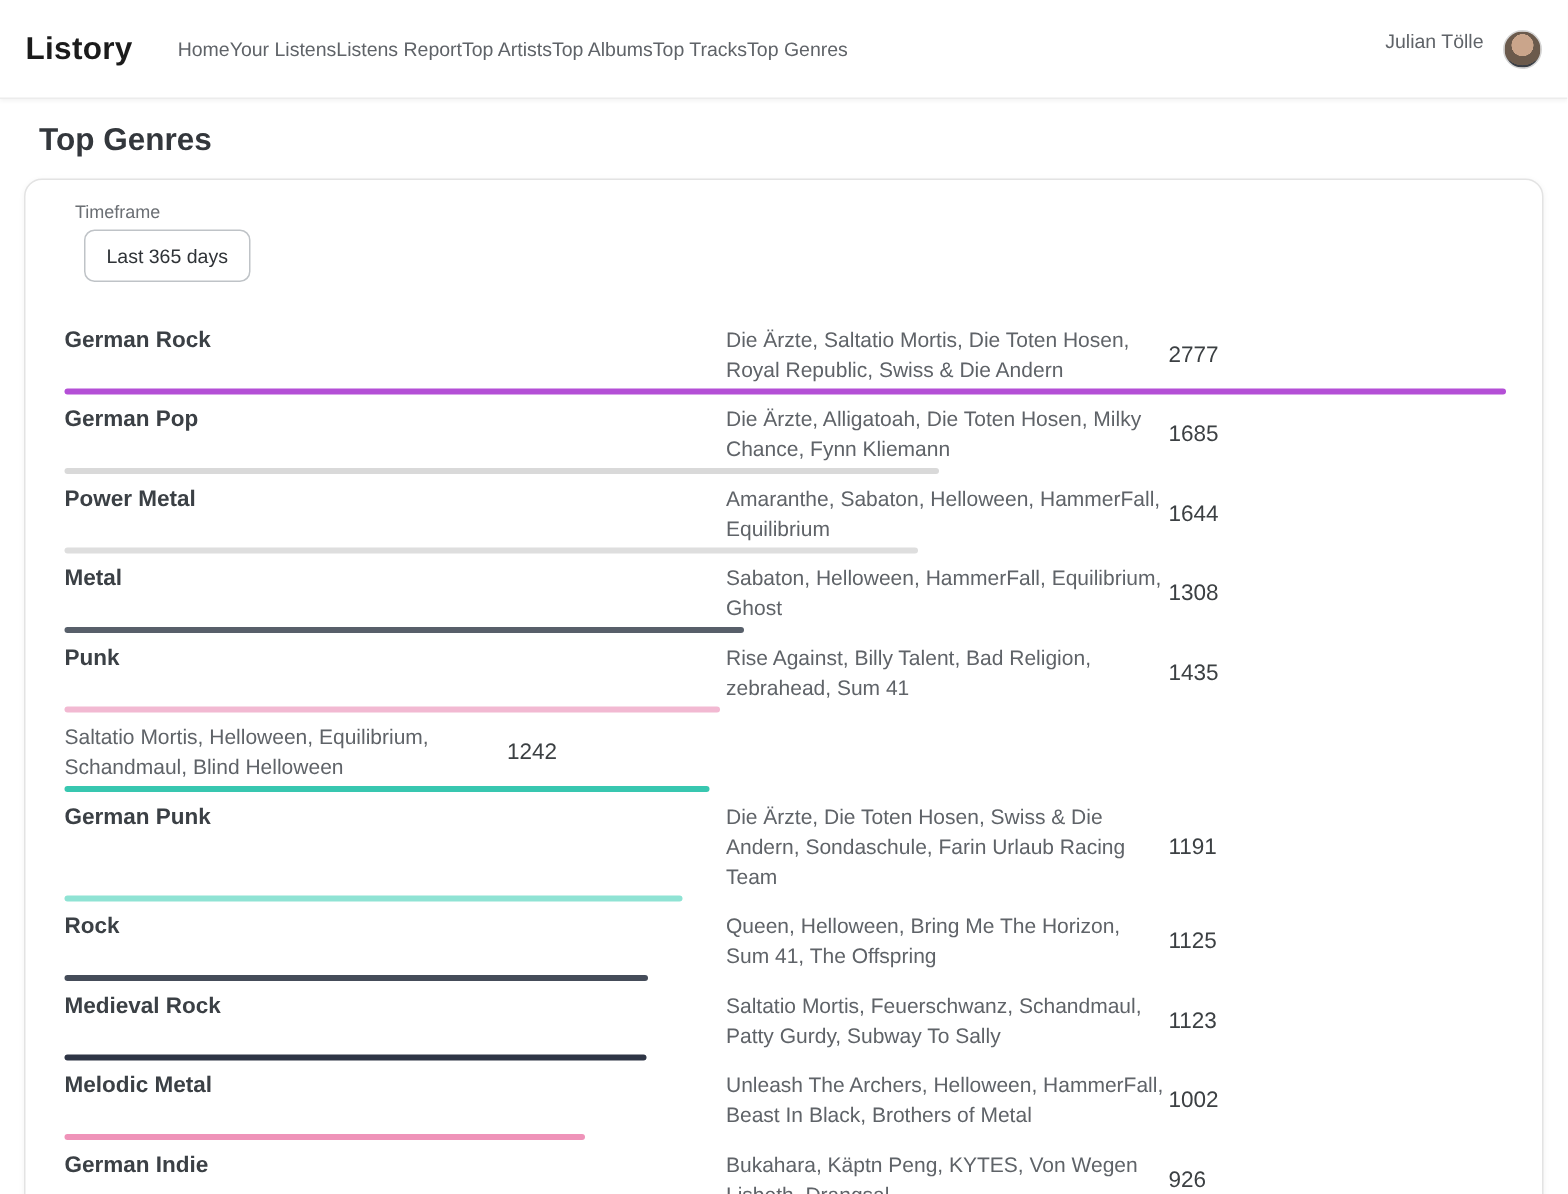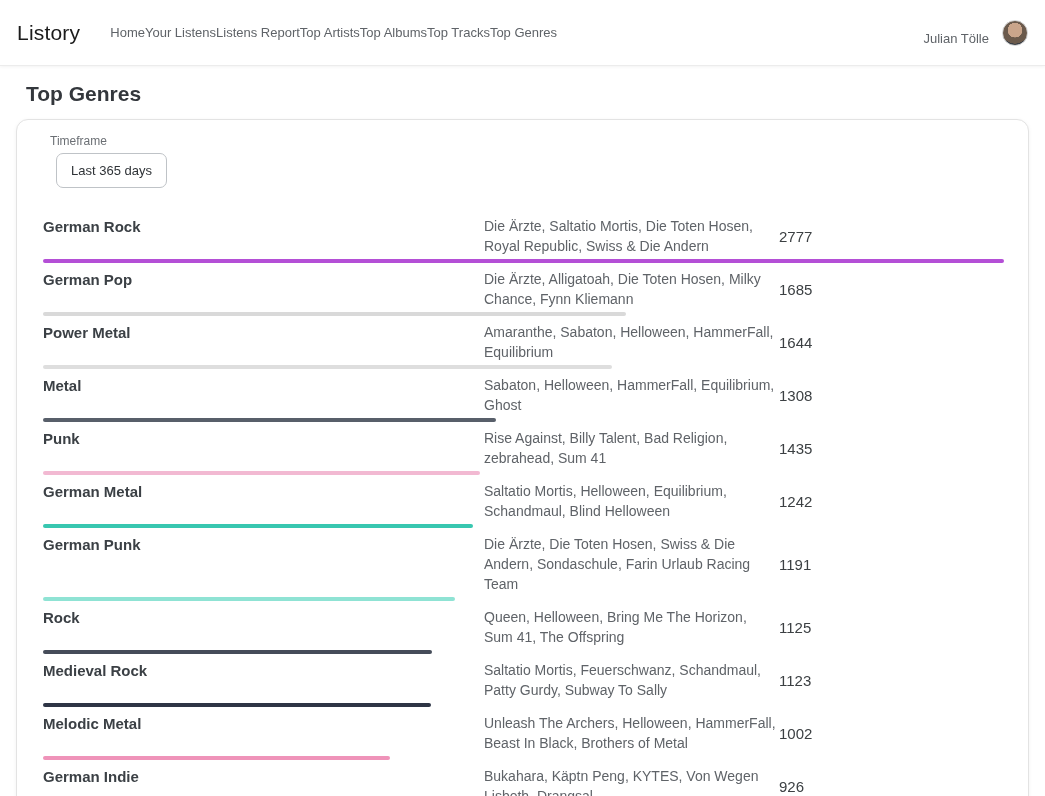--- a/index.html
+++ b/index.html
@@ -2,25 +2,25 @@
 <html><head>
 <meta charset="utf-8">
 <style>
   * { margin:0; padding:0; box-sizing:border-box; }
   html,body { width:1045px; height:796px; overflow:hidden; background:#ffffff;
     font-family:"Liberation Sans", sans-serif; color:#3c4043; }
 
   
   .navbar { display:flex; align-items:center; height:66px; padding:0 17px;
     border-bottom:1px solid #ececec; box-shadow:0 1px 3px rgba(0,0,0,.05); background:#fff; }
-  .brand { font-size:21px; font-weight:normal; color:#1b1b1b; margin-right:30px;
+  .brand { font-size:21px; font-weight:bold; color:#1b1b1b; margin-right:30px;
     letter-spacing:.2px; cursor:pointer; }
   .nav-links { display:flex; align-items:center; }
   .nav-link { font-size:13px; color:#5f6368; cursor:pointer; white-space:nowrap; }
-  .nav-right { margin-left:auto; display:flex; align-items:flex-end; gap:13px; }
+  .nav-right { margin-left:auto; display:flex; align-items:flex-start; gap:13px; }
   .user-name { font-size:13px; color:#5f6368; cursor:pointer; }
   .avatar { width:26px; height:26px; border-radius:50%; cursor:pointer;
     background:radial-gradient(circle at 50% 38%, #caa58b 0 38%, #6b5a4c 39% 70%, #3a3f46 71%);
     border:1px solid #d5d5d5; }
 
   
   .page-title { font-size:21px; font-weight:bold; color:#33373c; margin:16px 0 13px 26px; }
 
   .card { margin:0 16px; border:1px solid #e3e3e3; border-radius:12px; background:#fff;
     box-shadow:0 1px 4px rgba(0,0,0,.05); padding:12px 24px 24px 18px; height:700px; overflow:hidden; }
@@ -108,21 +108,20 @@
   <div class="row">
     <div class="genre-name">Punk</div>
     <div class="genre-artists">Rise Against, Billy Talent, Bad Religion, zebrahead, Sum 41</div>
     <div class="genre-count">1435</div>
     <div class="bar-track">
       <div class="bar-fill" style="width: 45.5%; background: rgb(242, 185, 210);"></div>
     </div>
   </div>
 
   <div class="row">
-    <div class="genre-name">German Metal</div>
     <div class="genre-artists">Saltatio Mortis, Helloween, Equilibrium, Schandmaul, Blind Helloween</div>
     <div class="genre-count">1242</div>
     <div class="bar-track">
       <div class="bar-fill" style="width: 44.7%; background: rgb(56, 199, 176);"></div>
     </div>
   </div>
 
   <div class="row">
     <div class="genre-name">German Punk</div>
     <div class="genre-artists">Die Ärzte, Die Toten Hosen, Swiss &amp; Die Andern, Sondaschule, Farin Urlaub Racing Team</div>

